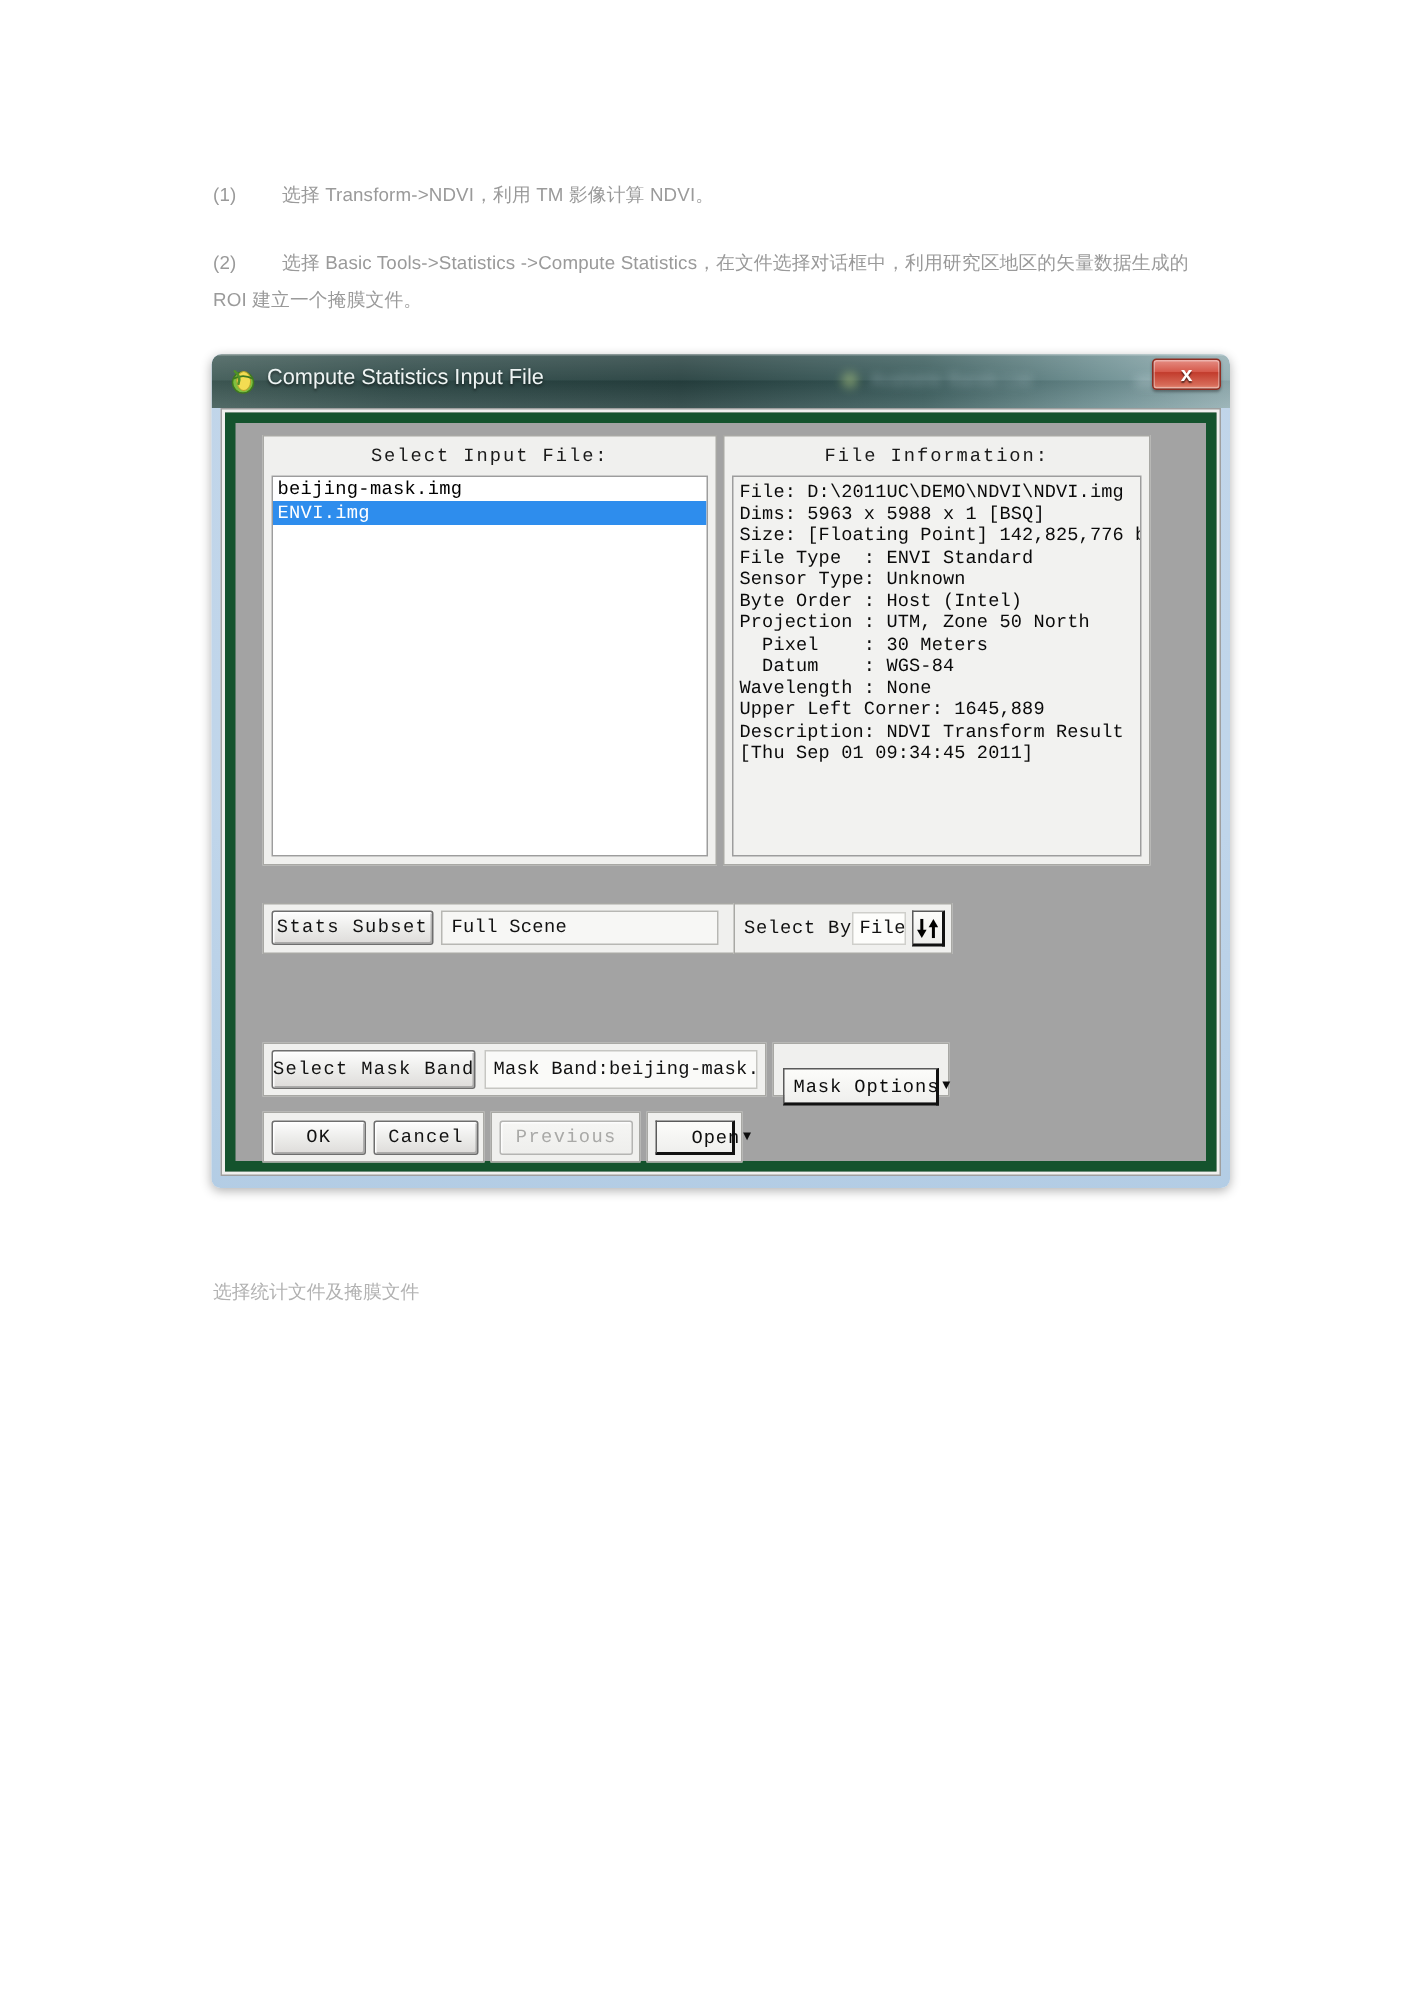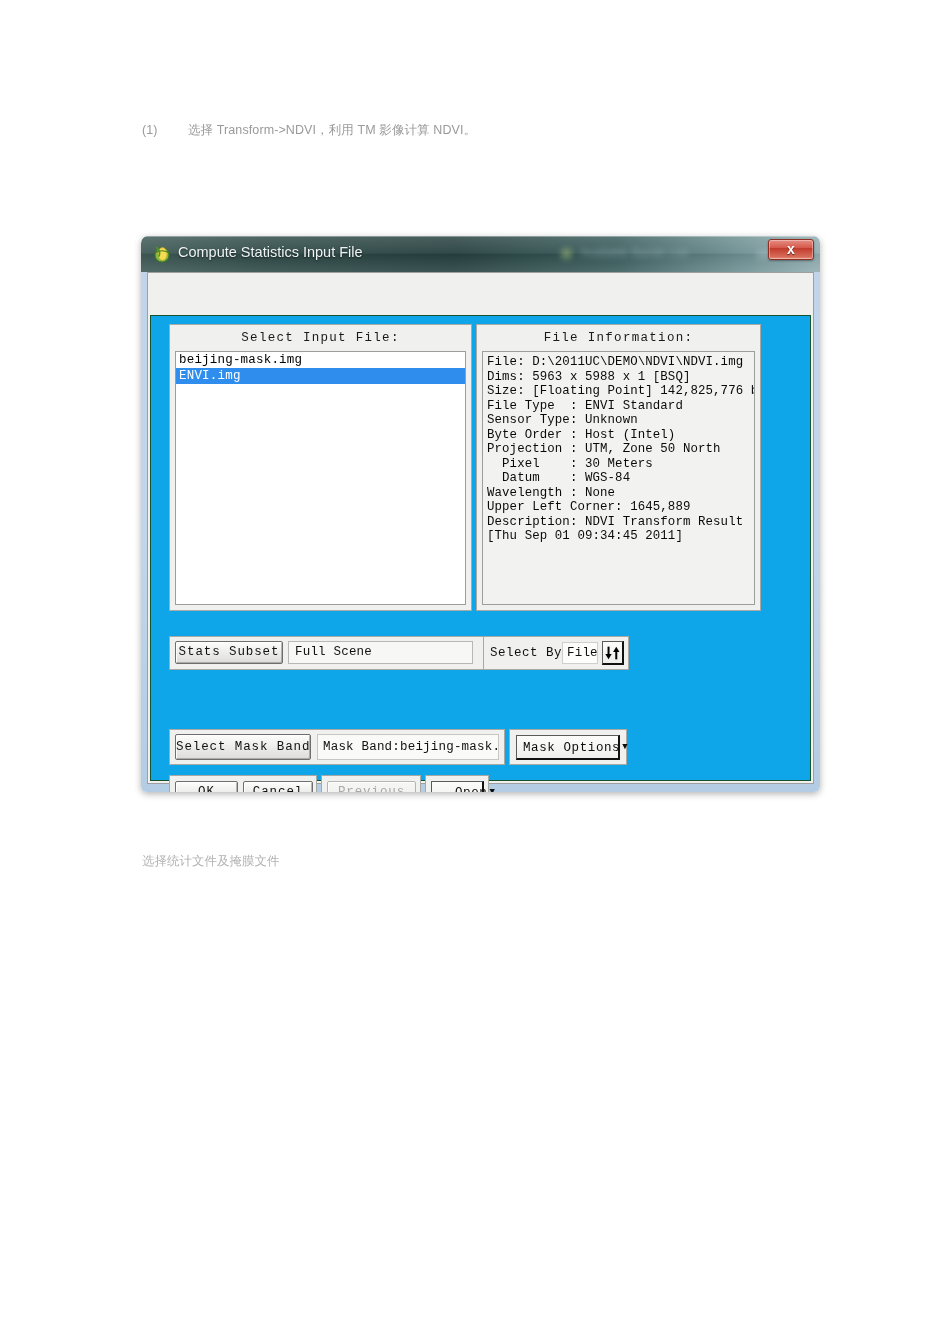--- a/index.html
+++ b/index.html
@@ -172,23 +172,22 @@
     width: 667px;
     height: 512px;
     background: #f0f0ee;
     border: 1px solid #9f9f9f;
     box-sizing: border-box;
   }
   .client-inner {
     position: absolute;
     left: 2px; top: 2px;
     right: 2px; bottom: 2px;
-    border: 1px solid #14532d;
-    background: #0ea5e9;
-    margin-top: 40px;
+    border: 7px solid #14532d;
+    background: #a3a3a3;
   }
 
   
   .panels {
     position: absolute;
     left: 18px;
     top: 8px;
     width: 614px;
     height: 287px;
   }
@@ -354,20 +353,23 @@
     line-height: 1;
     cursor: default;
   }
 </style>
 </head>
 <body>
 
 <div class="doc-body">
   <p class="para">
     <span class="num">(1)</span><span>选择 Transform-&gt;NDVI，利用 TM 影像计算 NDVI。</span>
+  </p>
+  <p class="para">
+    <span class="num">(2)</span><span>选择 Basic Tools-&gt;Statistics -&gt;Compute Statistics，在文件选择对话框中，利用研究区地区的矢量数据生成的 ROI 建立一个掩膜文件。</span>
   </p>
 </div>
 
 <div class="win-outer">
 
   <div class="titlebar">
     <div class="ghost">
       <span class="g-dot"></span>
       <span class="g-text">Available Bands List</span>
       <span class="g-bar"></span>
@@ -441,21 +443,21 @@
         </svg>
       </div>
     </div>
 
     <div class="grp row-mask-left">
       <div class="btn" style="left:5px; top:4px; width:136px; height:26px; line-height:24px;">Select Mask Band</div>
       <div class="field" style="left:147px; top:4px; width:182px; height:26px; line-height:24px; padding-left:5px; background:#fafaf8; border-color:#c6c6c2;">Mask Band:beijing-mask.img</div>
     </div>
 
     <div class="grp row-mask-right">
-      <div class="droplist" style="left:6px; top:5px; width:104px; height:25px; line-height:23px; padding-left:6px;">
+      <div class="droplist" style="left:6px; top:16px; width:104px; height:25px; line-height:23px; padding-left:6px;">
         <span>Mask Options</span><span class="caret">▼</span>
       </div>
     </div>
 
     <div class="grp row-ok">
       <div class="btn" style="left:5px; top:5px; width:63px; height:23px; line-height:21px;">OK</div>
       <div class="btn" style="left:73px; top:5px; width:70px; height:23px; line-height:21px;">Cancel</div>
     </div>
 
     <div class="grp row-prev">

